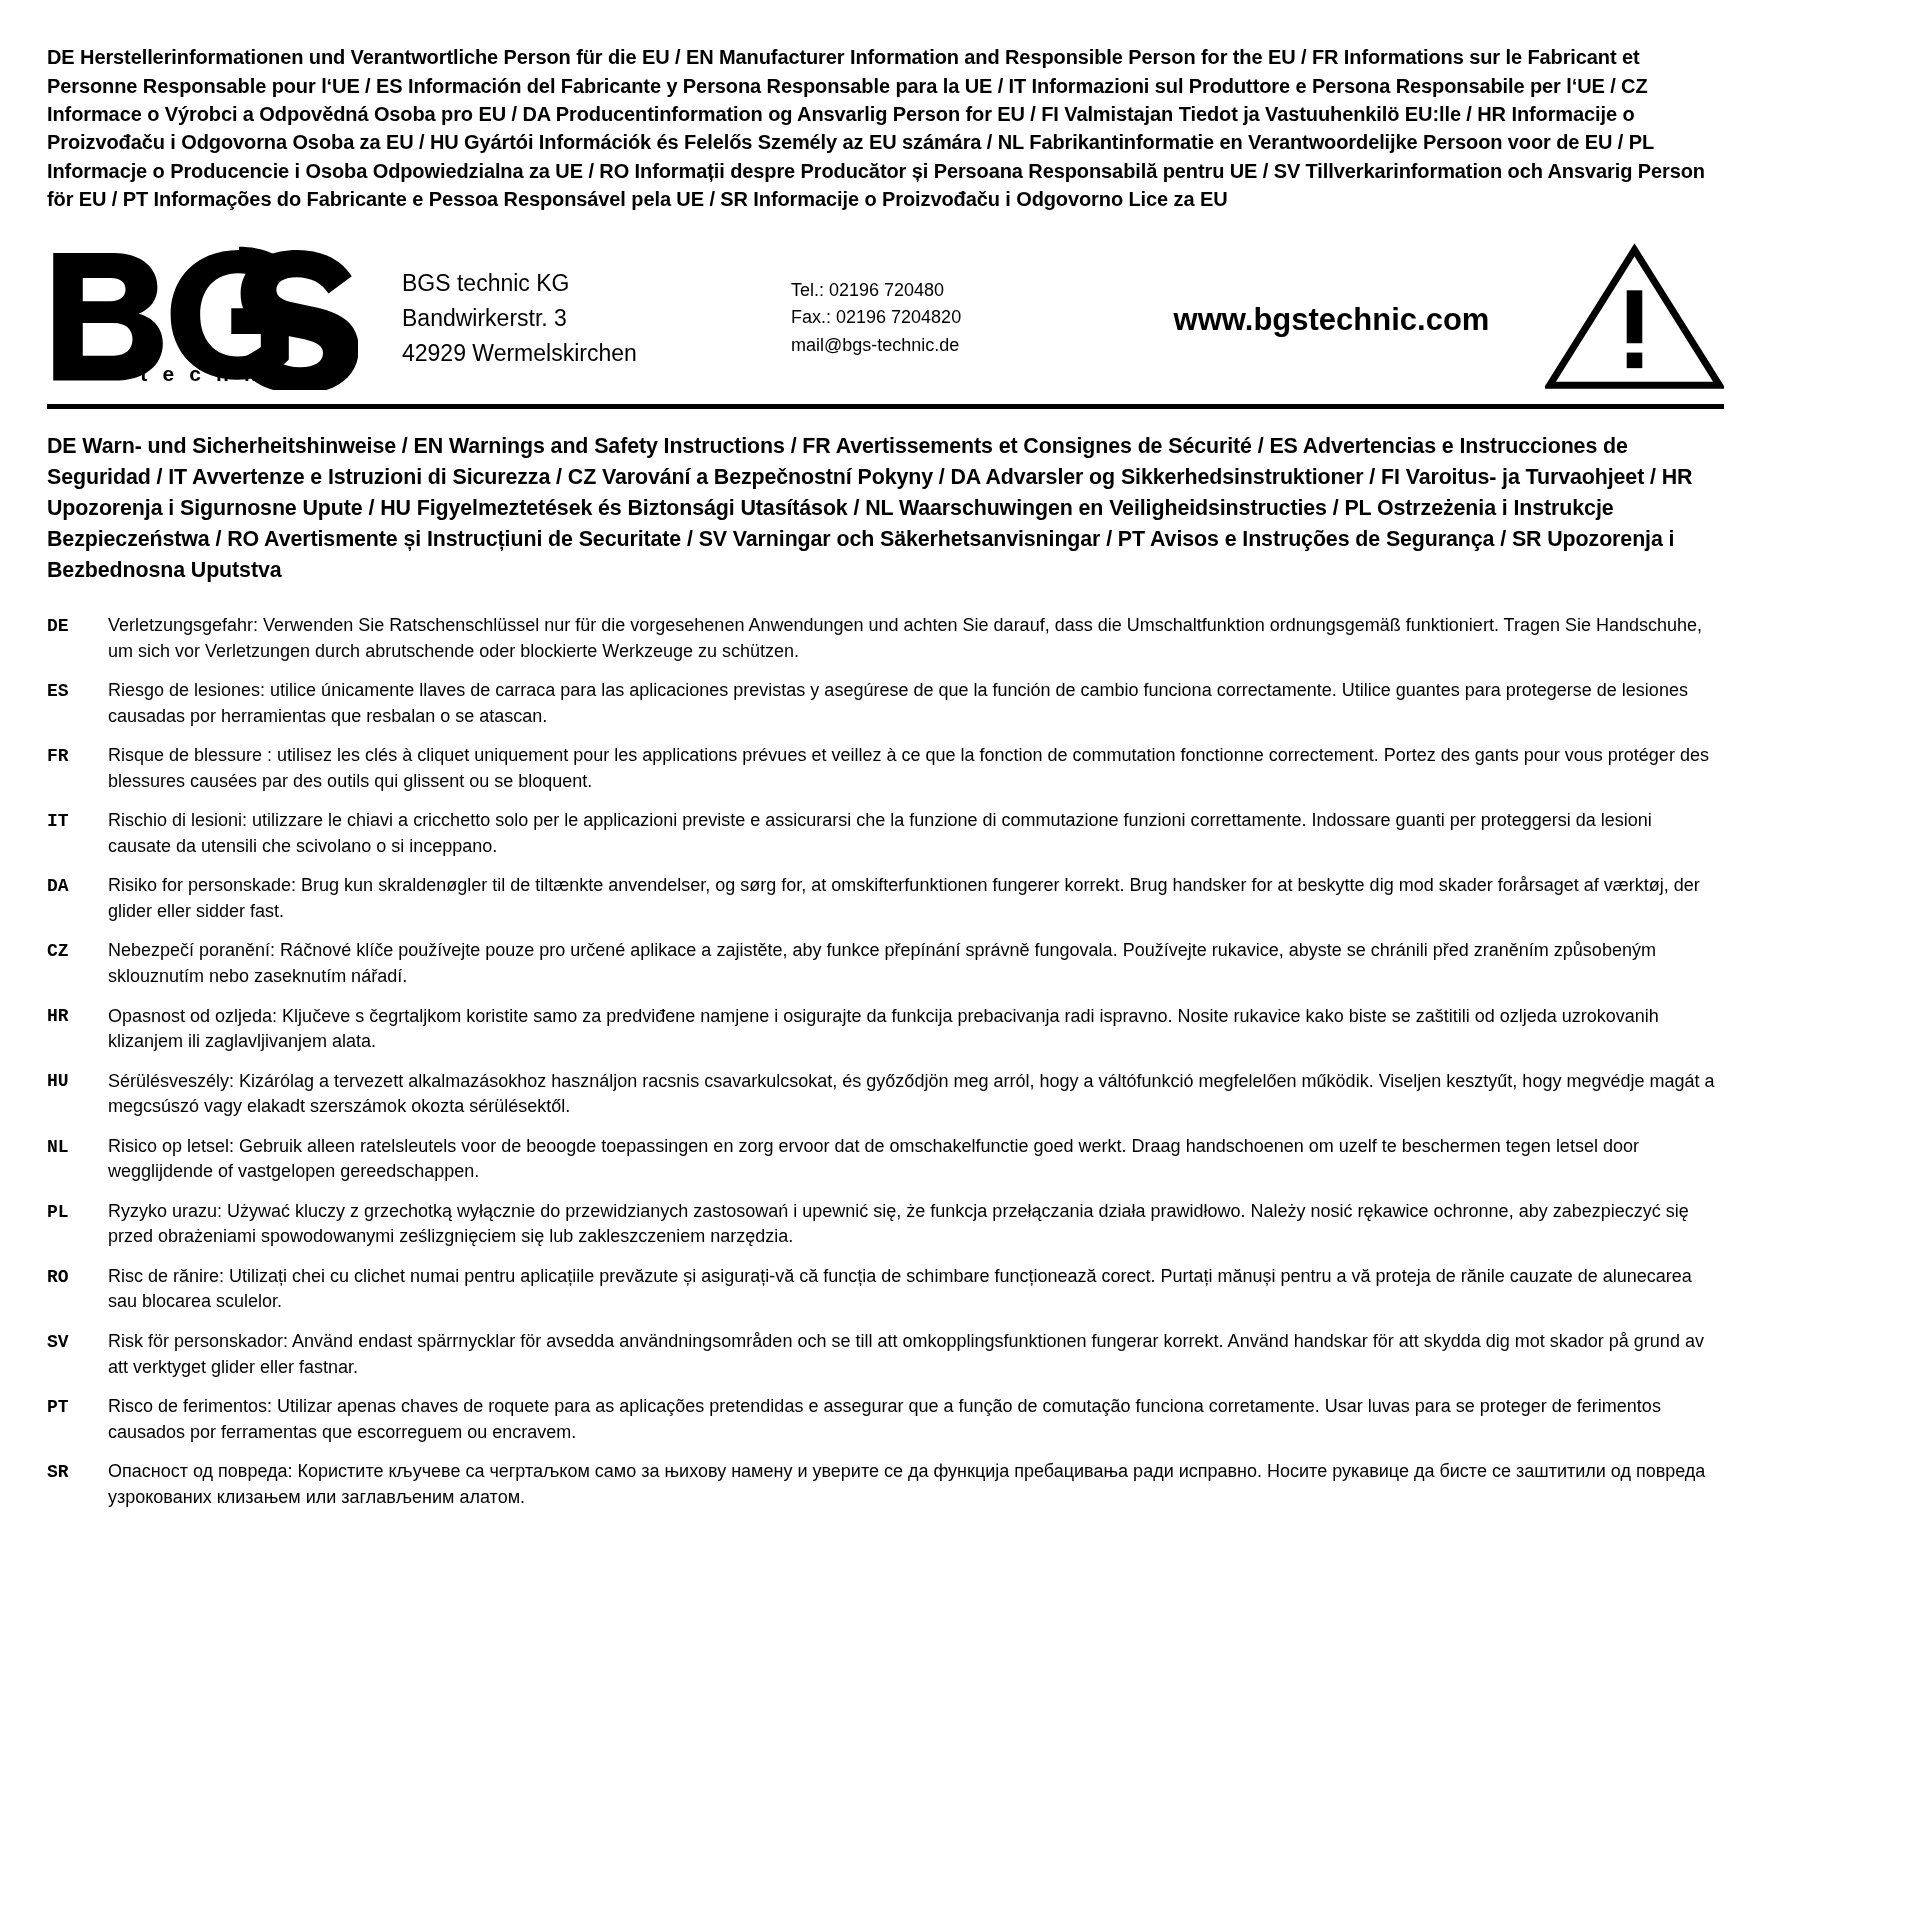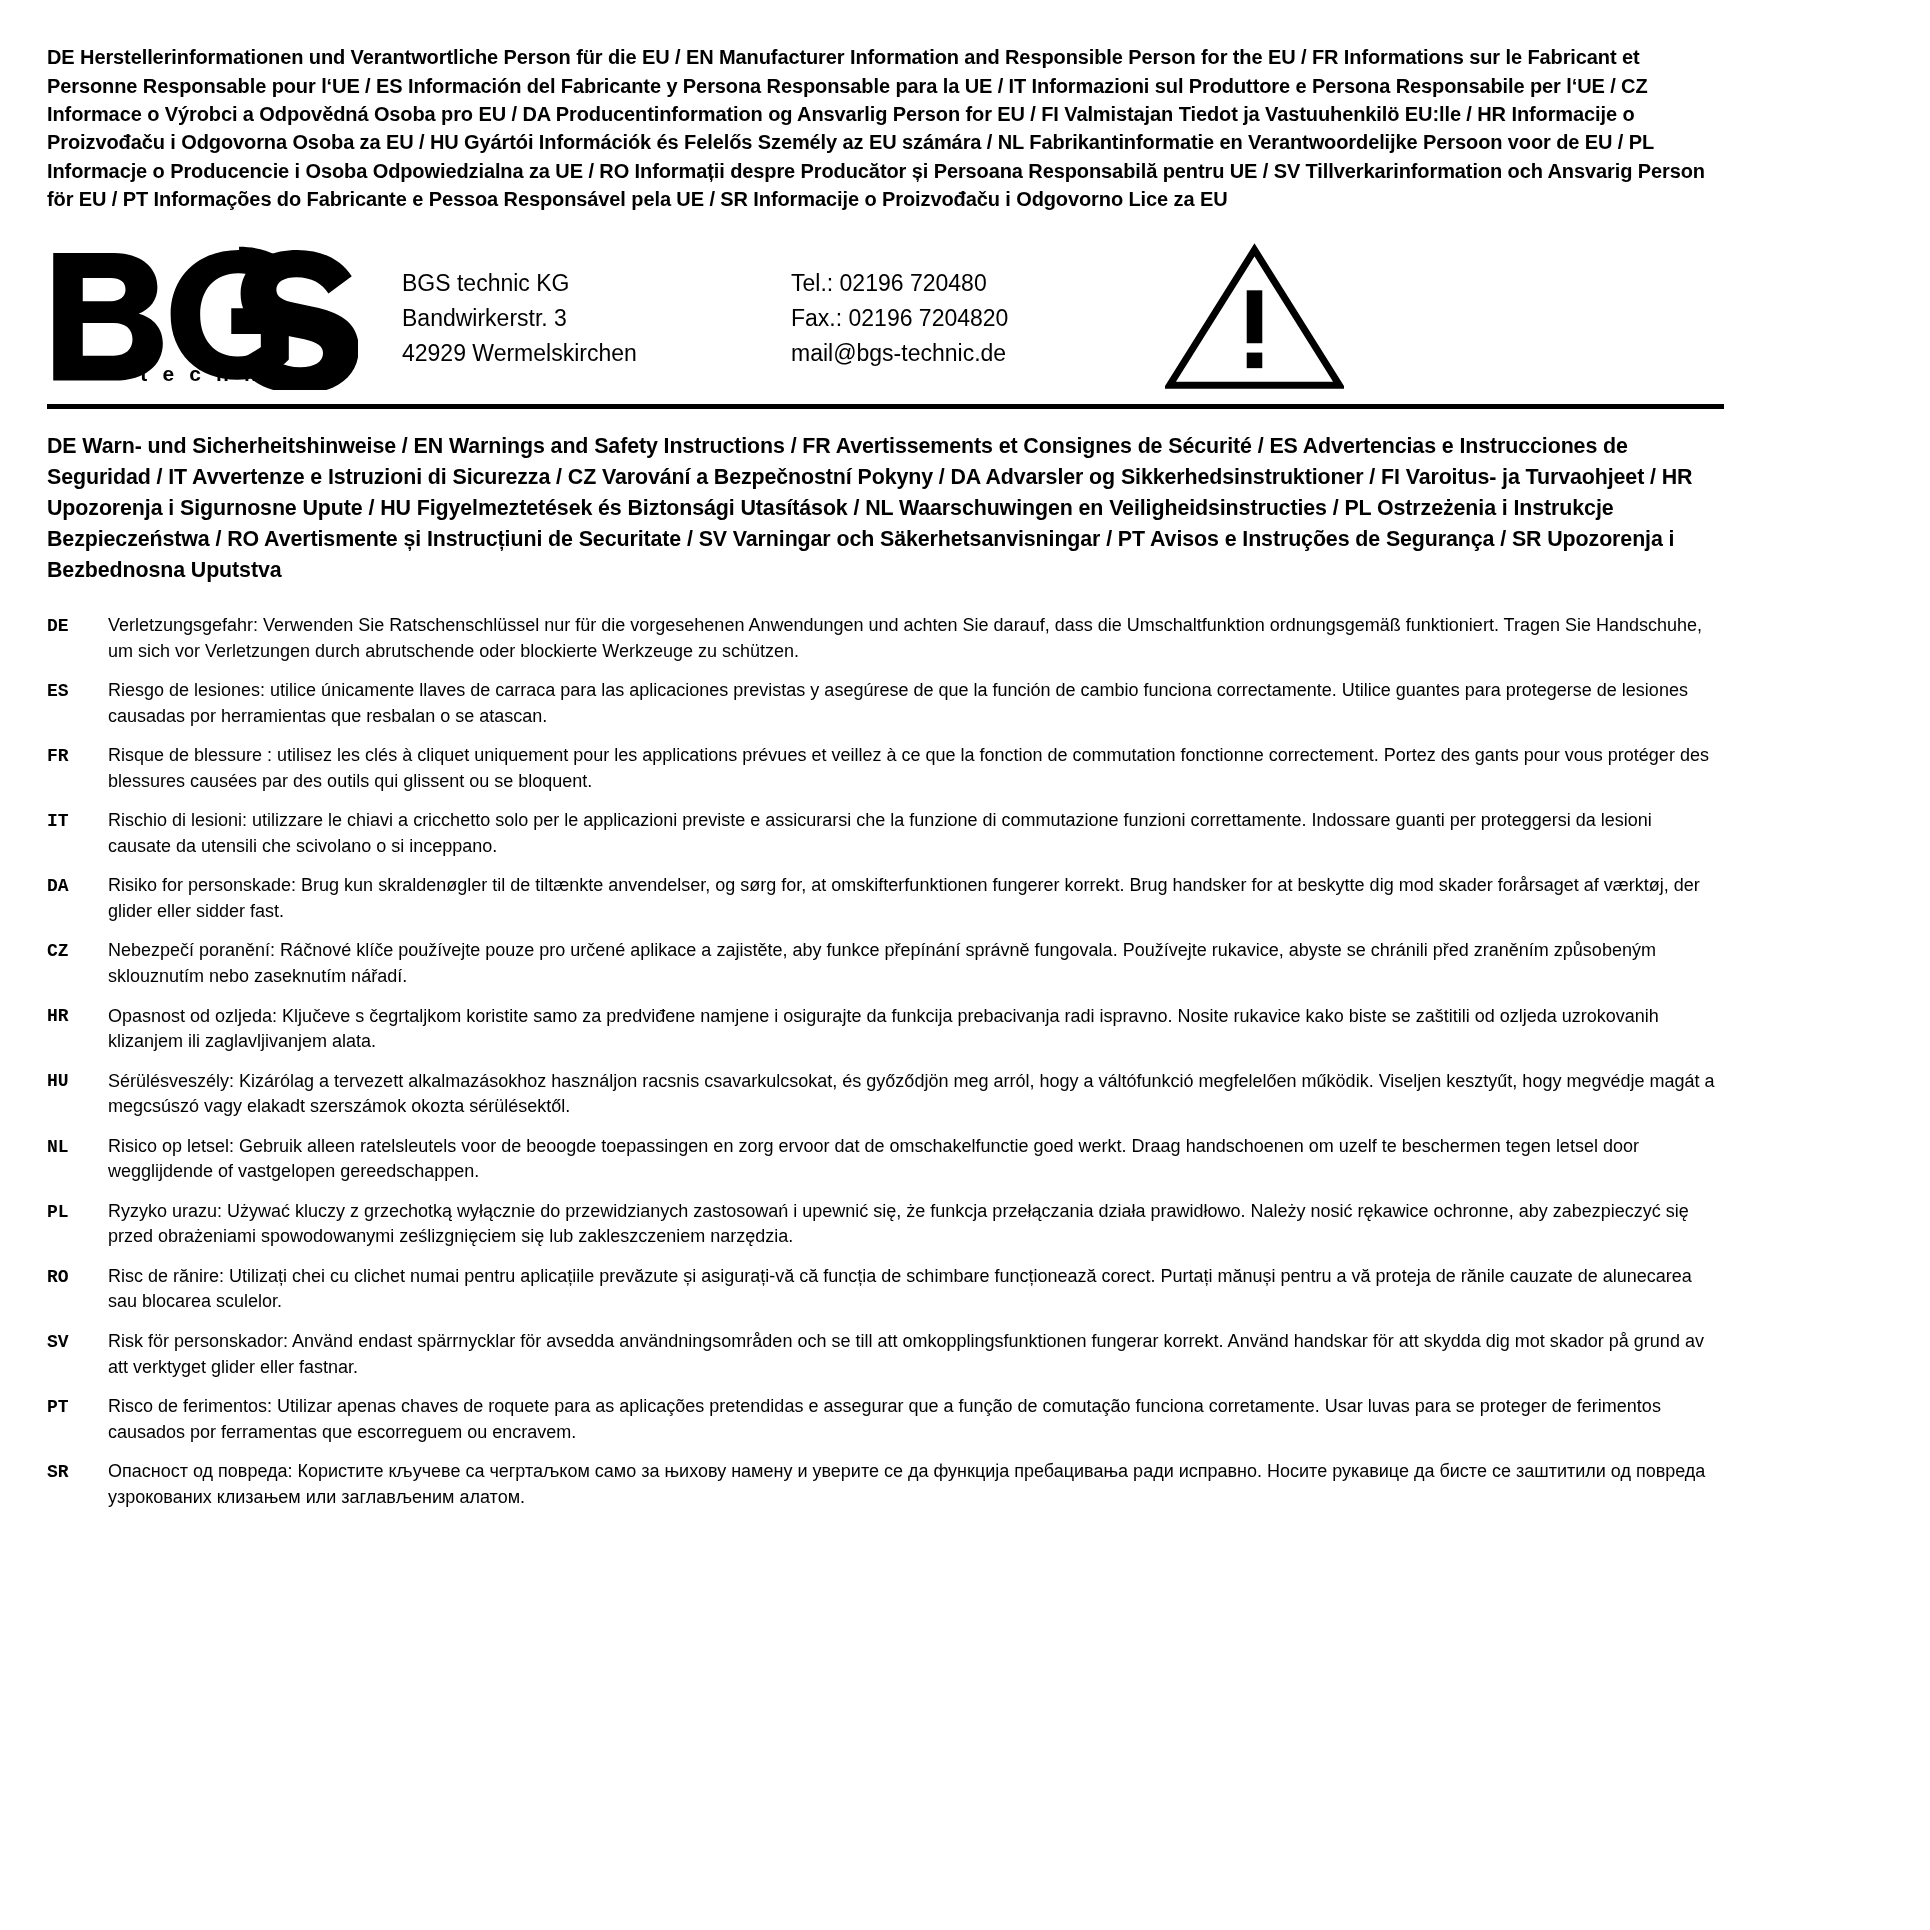--- a/index.html
+++ b/index.html
@@ -47,21 +47,21 @@
 
   .addr {
     flex: 0 0 389px;
     font-size: 23px;
     line-height: 1.52;
     padding-top: 4.7px;
     margin-left: 44px;
   }
   .tel {
     flex: 0 0 366px;
-    font-size: 23px;
+    font-size: 18px;
     line-height: 1.52;
     padding-top: 4.7px;
   }
   .web {
     flex: 1 1 auto;
     font-size: 31px;
     font-weight: bold;
     text-align: center;
     padding-top: 7.8px;
     padding-right: 31px;
@@ -146,20 +146,21 @@
       <div>Bandwirkerstr. 3</div>
       <div>42929 Wermelskirchen</div>
     </div>
 
     <div class="tel">
       <div>Tel.: 02196 720480</div>
       <div>Fax.: 02196 7204820</div>
       <div>mail@bgs-technic.de</div>
     </div>
 
+    <div class="web">www.bgstechnic.com</div>
 
     <div class="warn-tri">
       <svg width="179" height="148" viewBox="0 0 230 190" xmlns="http://www.w3.org/2000/svg" aria-hidden="true">
         <polygon points="115,10 224,184 6,184" fill="none" stroke="#000" stroke-width="9" stroke-linejoin="miter"></polygon>
         <rect x="105" y="62" width="20" height="68" fill="#000"></rect>
         <rect x="105" y="142" width="20" height="20" fill="#000"></rect>
       </svg>
     </div>
   </div>
 

